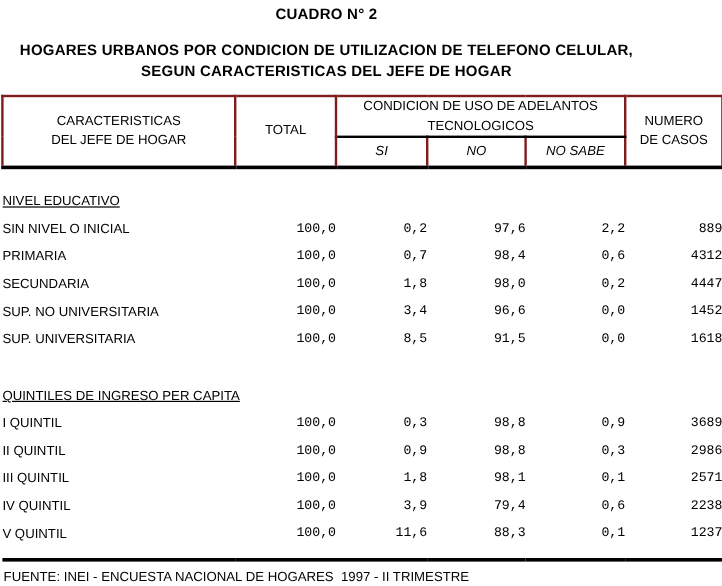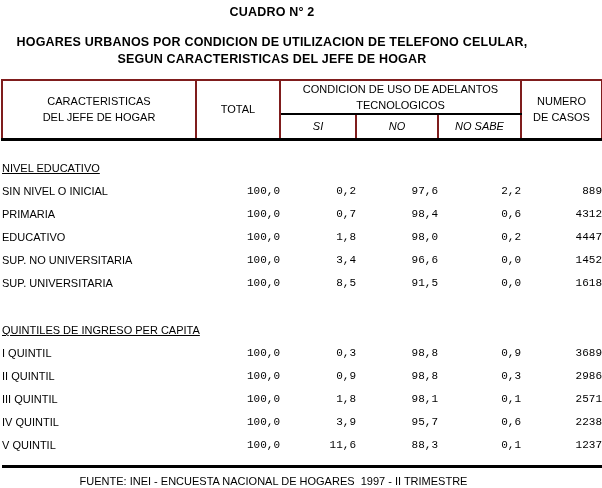--- a/index.html
+++ b/index.html
@@ -69,21 +69,20 @@
   .c-total  { padding-right: 6px; }
   .c-si     { padding-right: 0; }
   .c-no     { padding-right: 1px; }
   .c-nosabe { padding-right: 11px; }
   .c-casos  { padding-right: 2px; }
 
   .footer {
     margin: 7px 0 0 3px;
     font-size: 11px;
     white-space: pre;
-    text-align: center;
   }
 </style>
 </head>
 <body>
 
 <div class="page">
 
   <div class="title">CUADRO N° 2</div>
 
   <div class="subtitle">
@@ -140,21 +139,21 @@
       </tr>
       <tr class="row">
         <td class="lbl">PRIMARIA</td>
         <td class="num c-total">100,0</td>
         <td class="num c-si">0,7</td>
         <td class="num c-no">98,4</td>
         <td class="num c-nosabe">0,6</td>
         <td class="num c-casos">4312</td>
       </tr>
       <tr class="row">
-        <td class="lbl">EDUCATIVO</td>
+        <td class="lbl">SECUNDARIA</td>
         <td class="num c-total">100,0</td>
         <td class="num c-si">1,8</td>
         <td class="num c-no">98,0</td>
         <td class="num c-nosabe">0,2</td>
         <td class="num c-casos">4447</td>
       </tr>
       <tr class="row">
         <td class="lbl">SUP. NO UNIVERSITARIA</td>
         <td class="num c-total">100,0</td>
         <td class="num c-si">3,4</td>
@@ -199,21 +198,21 @@
         <td class="num c-total">100,0</td>
         <td class="num c-si">1,8</td>
         <td class="num c-no">98,1</td>
         <td class="num c-nosabe">0,1</td>
         <td class="num c-casos">2571</td>
       </tr>
       <tr class="row">
         <td class="lbl">IV QUINTIL</td>
         <td class="num c-total">100,0</td>
         <td class="num c-si">3,9</td>
-        <td class="num c-no">95,7</td>
+        <td class="num c-no">79,4</td>
         <td class="num c-nosabe">0,6</td>
         <td class="num c-casos">2238</td>
       </tr>
       <tr class="row">
         <td class="lbl">V QUINTIL</td>
         <td class="num c-total">100,0</td>
         <td class="num c-si">11,6</td>
         <td class="num c-no">88,3</td>
         <td class="num c-nosabe">0,1</td>
         <td class="num c-casos">1237</td>

